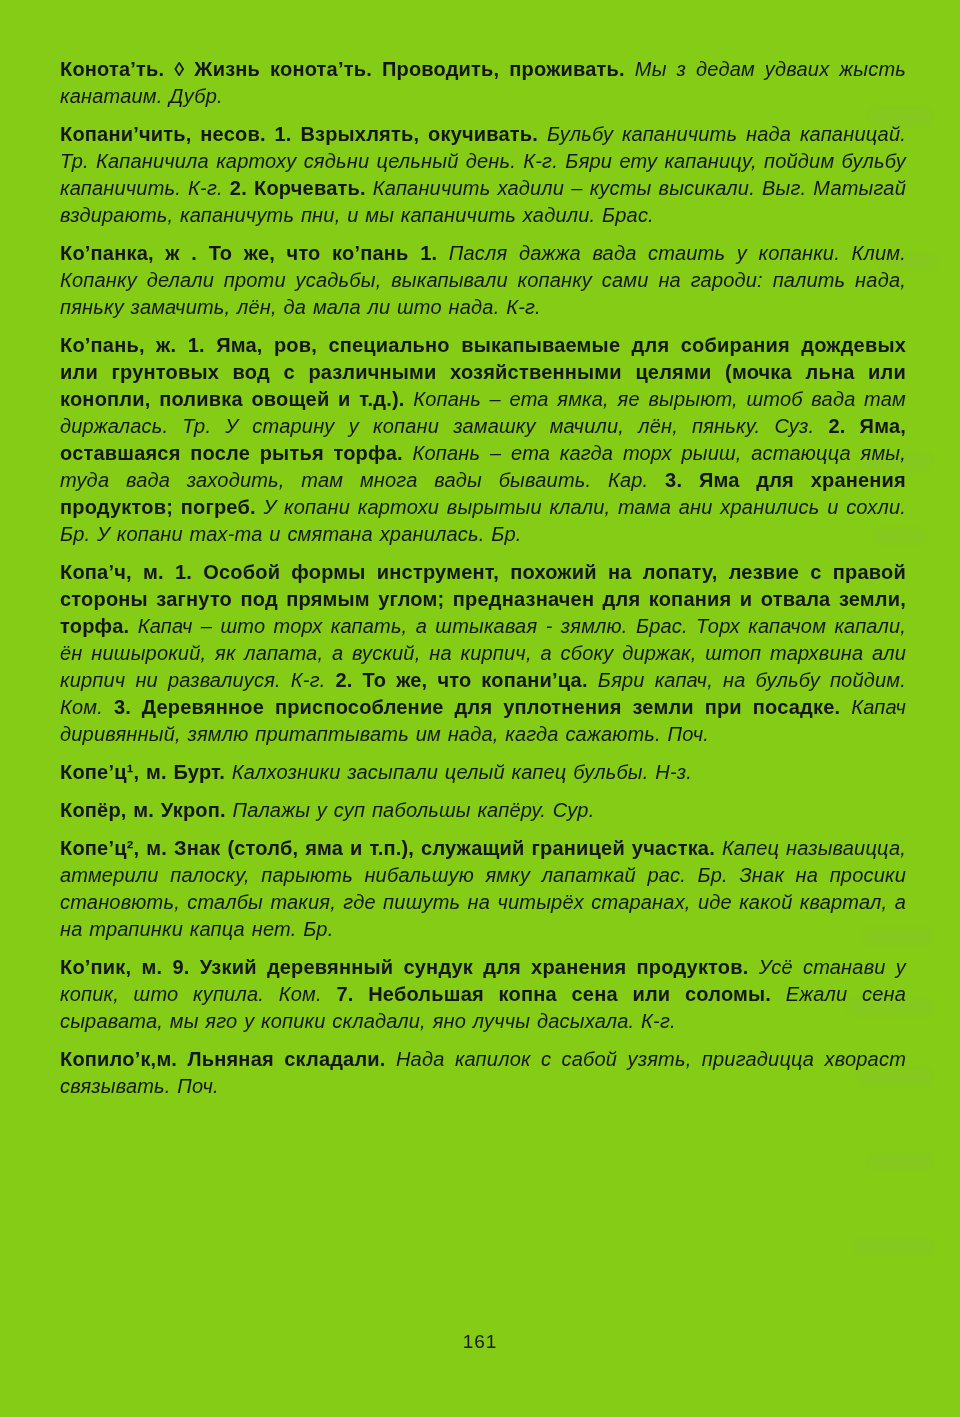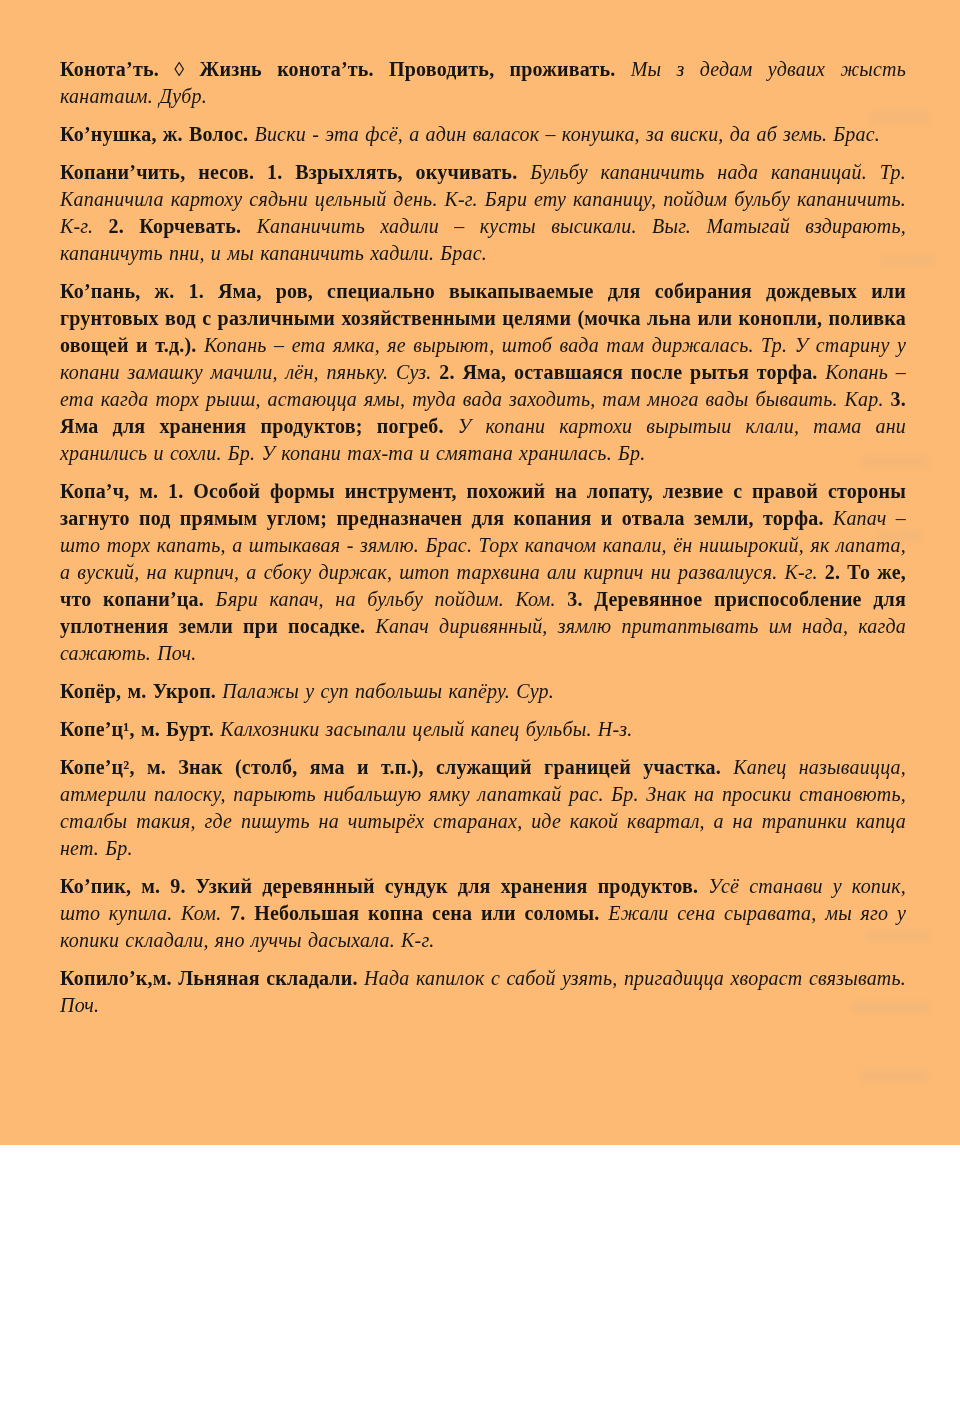--- a/index.html
+++ b/index.html
@@ -3,24 +3,24 @@
 <meta charset="utf-8">
 <style>
   html, body {
     margin: 0;
     padding: 0;
     background: #ffffff;
   }
   .page {
     position: relative;
     width: 960px;
-    height: 1145px;
-    background: #fdba74;
+    height: 1417px;
+    background: #84cc16;
     overflow: hidden;
-    font-family: Liberation Serif, serif;
+    font-family: Liberation Sans, sans-serif;
     color: #161616;
   }
   
   .artifact {
     position: absolute;
     background: #9a9a9a;
     opacity: 0.07;
     filter: blur(3px);
     border-radius: 3px;
     pointer-events: none;
@@ -64,25 +64,25 @@
     <div class="artifact" style="left:875px; top:530px;  width:50px; height:12px;"></div>
     <div class="artifact" style="left:865px; top:930px;  width:65px; height:13px;"></div>
     <div class="artifact" style="left:850px; top:1000px; width:80px; height:14px;"></div>
     <div class="artifact" style="left:860px; top:1070px; width:70px; height:13px;"></div>
     <div class="artifact" style="left:870px; top:1155px; width:60px; height:13px;"></div>
     <div class="artifact" style="left:855px; top:1240px; width:75px; height:13px;"></div>
   </div>
 
   <main class="content">
       <p class="entry"><span class="s-b">Конота’ть. ◊ Жизнь конота’ть. Проводить, проживать.</span> <span class="s-i">Мы з дедам удваих жысть канатаим. Дубр.</span></p>
-      <p class="entry"><span class="s-b">Ко’нушка, ж. Волос.</span> <span class="s-i">Виски - эта фсё, а адин валасок – конушка, за виски, да аб земь. Брас.</span></p>
       <p class="entry"><span class="s-b">Копани’чить, несов. 1. Взрыхлять, окучивать.</span> <span class="s-i">Бульбу капаничить нада капаницай. Тр. Капаничила картоху сядьни цельный день. К-г. Бяри ету капаницу, пойдим бульбу капаничить. К-г.</span> <span class="s-b">2. Корчевать.</span> <span class="s-i">Капаничить хадили – кусты высикали. Выг. Матыгай вздирають, капаничуть пни, и мы капаничить хадили. Брас.</span></p>
+      <p class="entry"><span class="s-b">Ко’панка, ж . То же, что ко’пань 1.</span> <span class="s-i">Пасля дажжа вада стаить у копанки. Клим. Копанку делали проти усадьбы, выкапывали копанку сами на гароди: палить нада, пяньку замачить, лён, да мала ли што нада. К-г.</span></p>
       <p class="entry"><span class="s-b">Ко’пань, ж. 1. Яма, ров, специально выкапываемые для собирания дождевых или грунтовых вод с различными хозяйственными целями (мочка льна или конопли, поливка овощей и т.д.).</span> <span class="s-i">Копань – ета ямка, яе вырыют, штоб вада там диржалась. Тр. У старину у копани замашку мачили, лён, пяньку. Суз.</span> <span class="s-b">2. Яма, оставшаяся после рытья торфа.</span> <span class="s-i">Копань – ета кагда торх рыиш, астаюцца ямы, туда вада заходить, там многа вады бываить. Кар.</span> <span class="s-b">3. Яма для хранения продуктов; погреб.</span> <span class="s-i">У копани картохи вырытыи клали, тама ани хранились и сохли. Бр.  У копани тах-та и смятана хранилась. Бр.</span></p>
       <p class="entry"><span class="s-b">Копа’ч, м. 1. Особой формы инструмент, похожий на лопату, лезвие с правой стороны загнуто под прямым углом; предназначен для копания и отвала земли, торфа.</span> <span class="s-i">Капач – што торх капать, а штыкавая - зямлю. Брас. Торх капачом капали, ён нишырокий, як лапата, а вуский, на кирпич, а сбоку диржак, штоп тархвина али кирпич ни развалиуся. К-г.</span> <span class="s-b">2. То же, что копани’ца.</span> <span class="s-i">Бяри капач, на бульбу пойдим. Ком.</span> <span class="s-b">3. Деревянное приспособление для уплотнения земли при посадке.</span> <span class="s-i">Капач диривянный, зямлю притаптывать им нада, кагда сажають. Поч.</span></p>
+      <p class="entry"><span class="s-b">Копе’ц¹, м. Бурт.</span> <span class="s-i">Калхозники засыпали целый капец бульбы. Н-з.</span></p>
       <p class="entry"><span class="s-b">Копёр, м. Укроп.</span> <span class="s-i">Палажы у суп пабольшы капёру. Сур.</span></p>
-      <p class="entry"><span class="s-b">Копе’ц¹, м. Бурт.</span> <span class="s-i">Калхозники засыпали целый капец бульбы. Н-з.</span></p>
       <p class="entry"><span class="s-b">Копе’ц², м.  Знак (столб, яма и т.п.), служащий границей участка.</span> <span class="s-i">Капец называицца, атмерили палоску, парыють нибальшую ямку лапаткай рас. Бр. Знак на просики становють, сталбы такия, где пишуть на читырёх старанах, иде какой квартал, а на трапинки капца нет. Бр.</span></p>
       <p class="entry"><span class="s-b">Ко’пик, м. 9. Узкий деревянный сундук для хранения продуктов.</span> <span class="s-i">Усё станави у копик, што купила. Ком.</span> <span class="s-b">7. Небольшая копна сена или соломы.</span> <span class="s-i">Ежали сена сыравата, мы яго у копики складали, яно луччы дасыхала. К-г.</span></p>
       <p class="entry"><span class="s-b">Копило’к,м. Льняная складали.</span> <span class="s-i">Нада капилок с сабой узять, пригадицца хвораст связывать. Поч.</span></p>
     </main>
 
   <div class="page-number">161</div>
 </div>
 
 </body></html>

